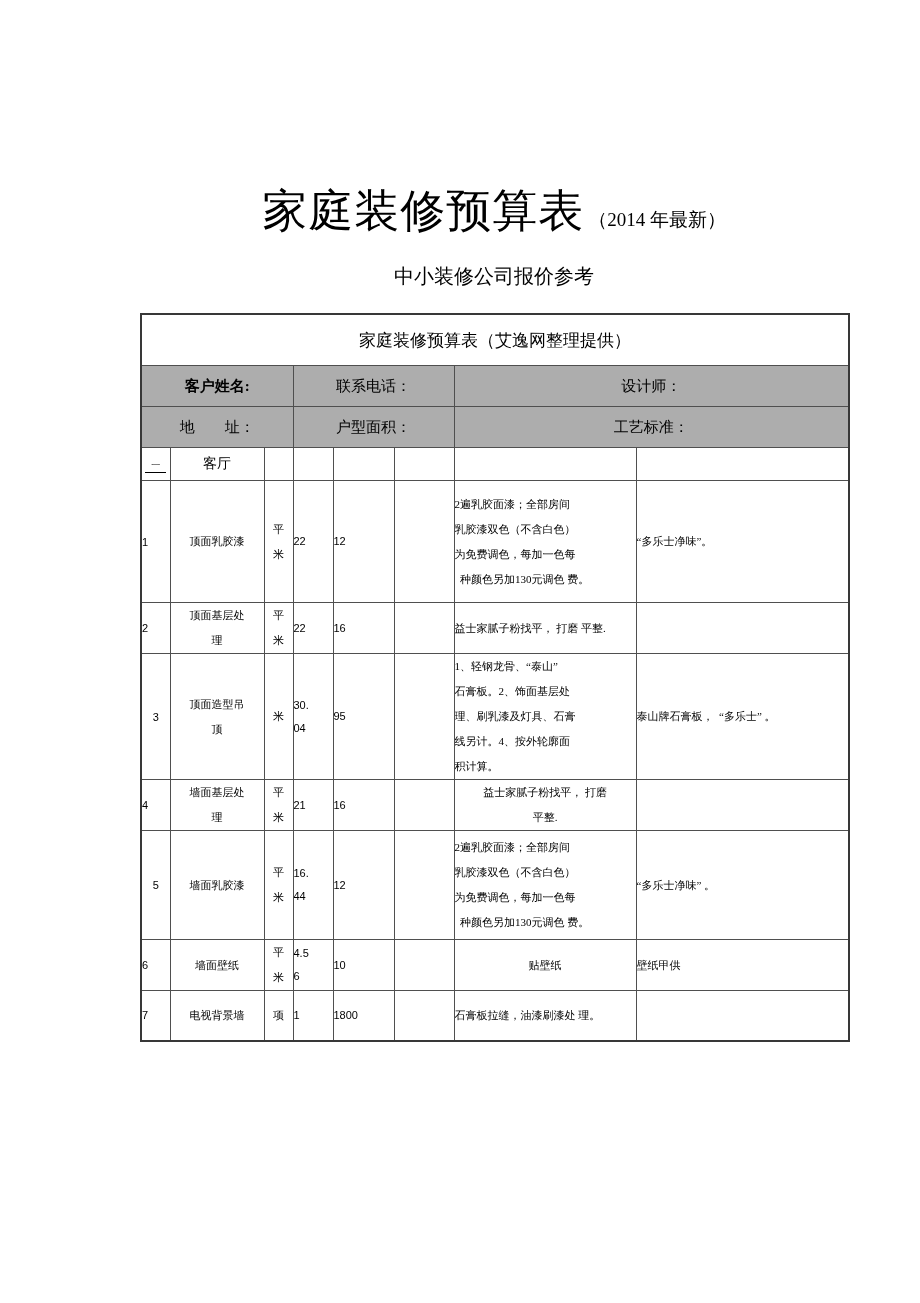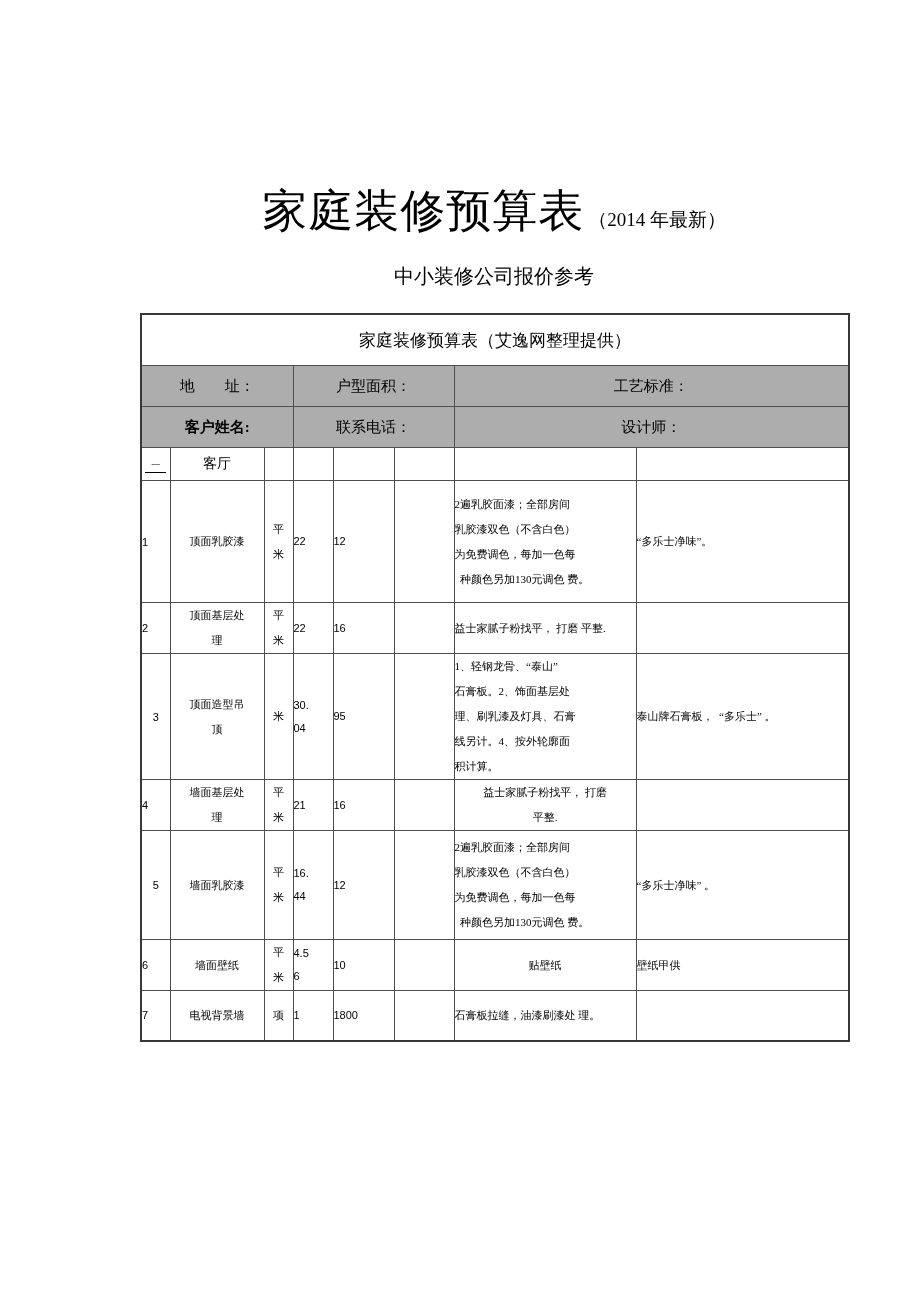--- a/index.html
+++ b/index.html
@@ -81,29 +81,29 @@
         <col style="width:182px">
         <col style="width:213px">
     </colgroup>
 
     <tbody>
         <tr class="caption-row">
       <td colspan="8">家庭装修预算表（艾逸网整理提供）</td>
     </tr>
 
     <tr class="info-row">
+      <td colspan="3" class="lbl-bold">客户姓名:</td>
+      <td colspan="3">联系电话：</td>
+      <td colspan="2">设计师：</td>
+    </tr>
+
+    <tr class="info-row">
       <td colspan="3">地　　址：</td>
       <td colspan="3">户型面积：</td>
       <td colspan="2">工艺标准：</td>
-    </tr>
-
-    <tr class="info-row">
-      <td colspan="3" class="lbl-bold">客户姓名:</td>
-      <td colspan="3">联系电话：</td>
-      <td colspan="2">设计师：</td>
     </tr>
 
 
     <tr class="section-row">
       <td class="sec-no"><span class="sec-mark">一</span></td>
       <td class="sec-name">客厅</td>
       <td></td>
       <td></td>
       <td></td>
       <td></td>

